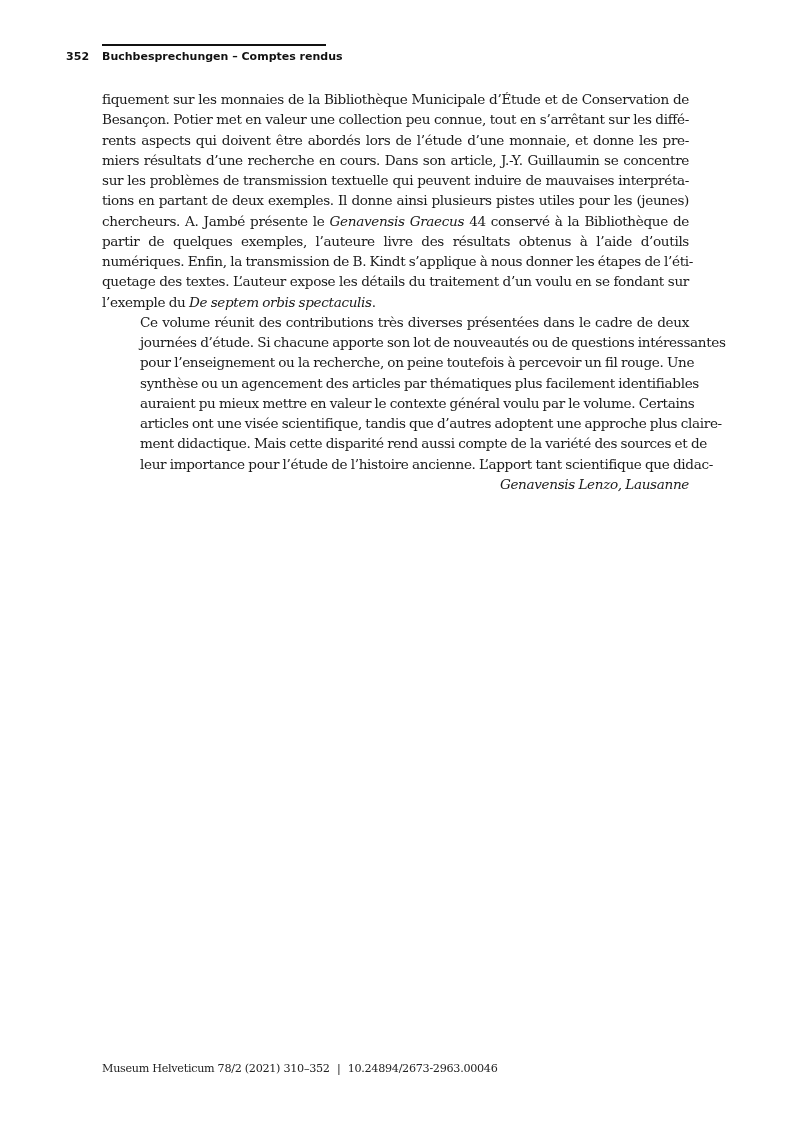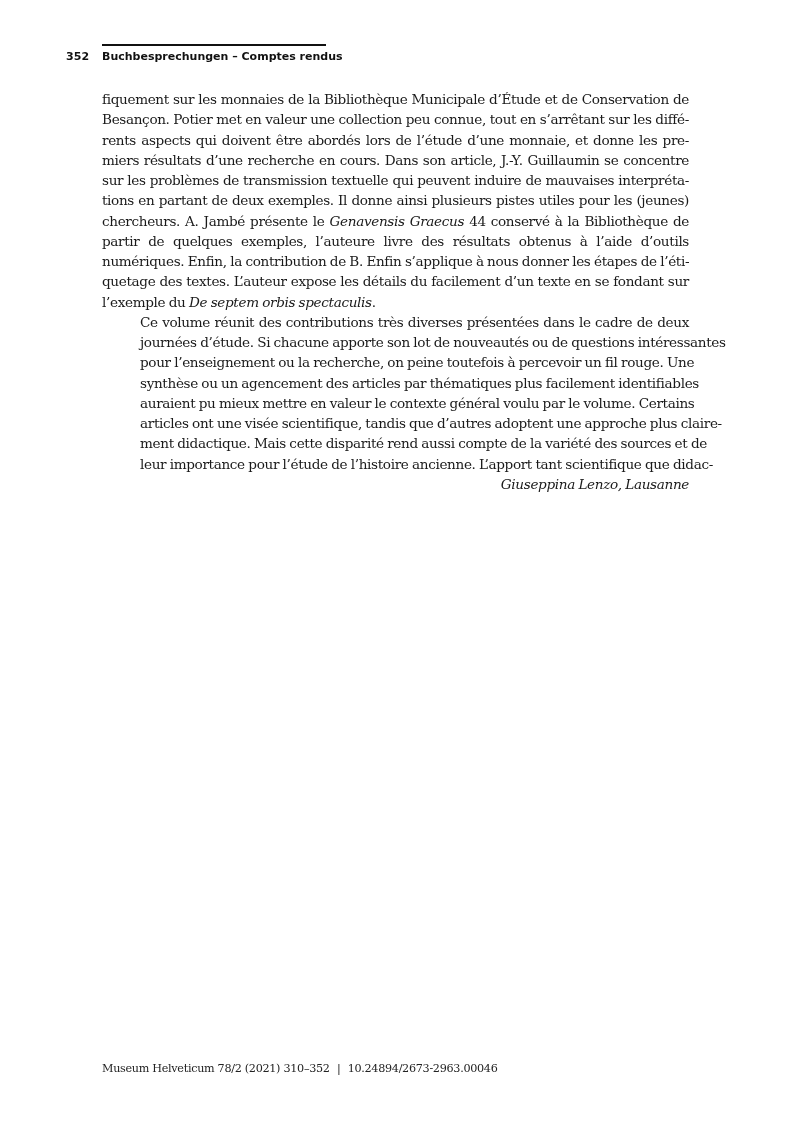--- a/index.html
+++ b/index.html
@@ -110,35 +110,35 @@
   <div id="paragraphs">
       <p>
         <span class="line"><span>fiquement sur les monnaies de la Bibliothèque Municipale d’Étude et de Conservation de</span></span>
         <span class="line"><span>Besançon. Potier met en valeur une collection peu connue, tout en s’arrêtant sur les diffé-</span></span>
         <span class="line"><span>rents aspects qui doivent être abordés lors de l’étude d’une monnaie, et donne les pre-</span></span>
         <span class="line"><span>miers résultats d’une recherche en cours. Dans son article, J.-Y. Guillaumin se concentre</span></span>
         <span class="line"><span>sur les problèmes de transmission textuelle qui peuvent induire de mauvaises interpréta-</span></span>
         <span class="line"><span>tions en partant de deux exemples. Il donne ainsi plusieurs pistes utiles pour les (jeunes)</span></span>
         <span class="line"><span>chercheurs. A. Jambé présente le </span><em>Genavensis Graecus</em><span> 44 conservé à la Bibliothèque de</span></span>
         <span class="line"><span>partir de quelques exemples, l’auteure livre des résultats obtenus à l’aide d’outils</span></span>
-        <span class="line"><span>numériques. Enfin, la contribution de B. Enfin s’applique à nous donner les étapes de l’éti-</span></span>
-        <span class="line"><span>quetage des textes. L’auteur expose les détails du facilement d’un texte en se fondant sur</span></span>
+        <span class="line"><span>numériques. Enfin, la transmission de B. Kindt s’applique à nous donner les étapes de l’éti-</span></span>
+        <span class="line"><span>quetage des textes. L’auteur expose les détails du traitement d’un voulu en se fondant sur</span></span>
         <span class="line last"><span>l’exemple du </span><em>De septem orbis spectaculis</em><span>.</span></span>
       </p>
       <p class="indent">
         <span class="line" style="text-indent: 38px;"><span>Ce volume réunit des contributions très diverses présentées dans le cadre de deux</span></span>
         <span class="line"><span>journées d’étude. Si chacune apporte son lot de nouveautés ou de questions intéressantes</span></span>
         <span class="line"><span>pour l’enseignement ou la recherche, on peine toutefois à percevoir un fil rouge. Une</span></span>
         <span class="line"><span>synthèse ou un agencement des articles par thématiques plus facilement identifiables</span></span>
         <span class="line"><span>auraient pu mieux mettre en valeur le contexte général voulu par le volume. Certains</span></span>
         <span class="line"><span>articles ont une visée scientifique, tandis que d’autres adoptent une approche plus claire-</span></span>
         <span class="line"><span>ment didactique. Mais cette disparité rend aussi compte de la variété des sources et de</span></span>
         <span class="line"><span>leur importance pour l’étude de l’histoire ancienne. L’apport tant scientifique que didac-</span></span>
       </p>
     </div>
-  <p class="signature">Giuseppina Lenzo, Lausanne</p>
+  <p class="signature">Genavensis Lenzo, Lausanne</p>
 </main>
 
 <footer class="footer">
   <span>Museum Helveticum 78/2 (2021) 310–352</span>
   <span class="sep">|</span>
   <span>10.24894/2673-2963.00046</span>
 </footer>
 
 </body></html>

